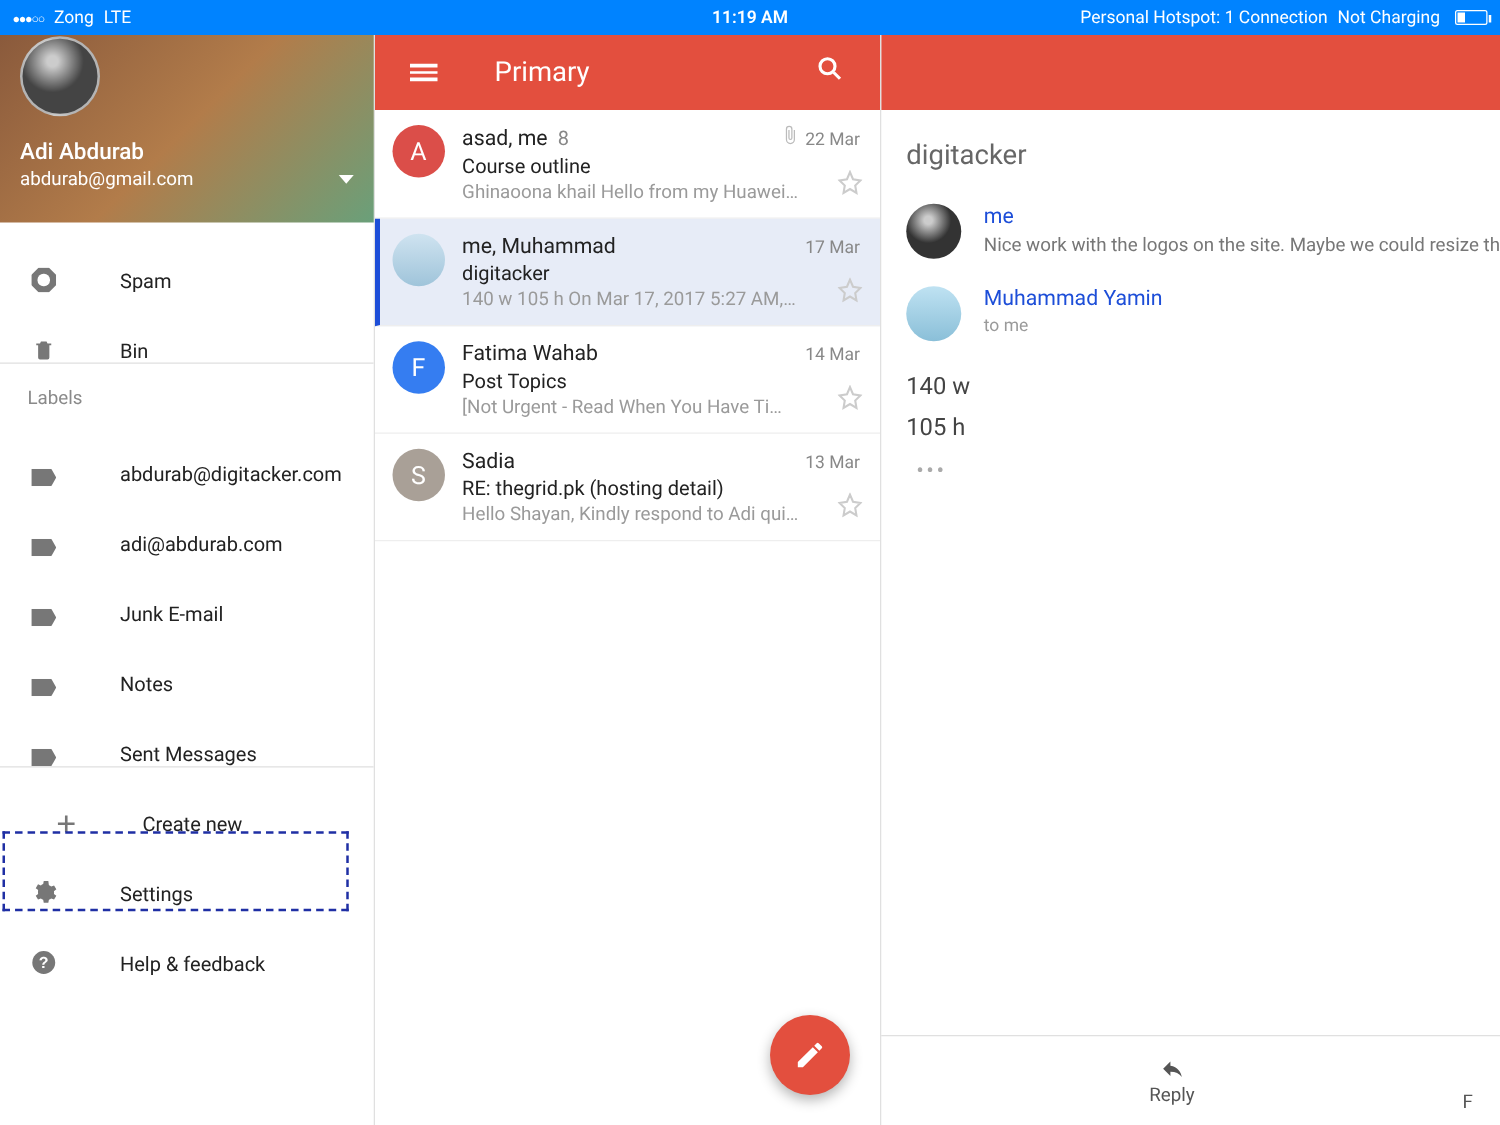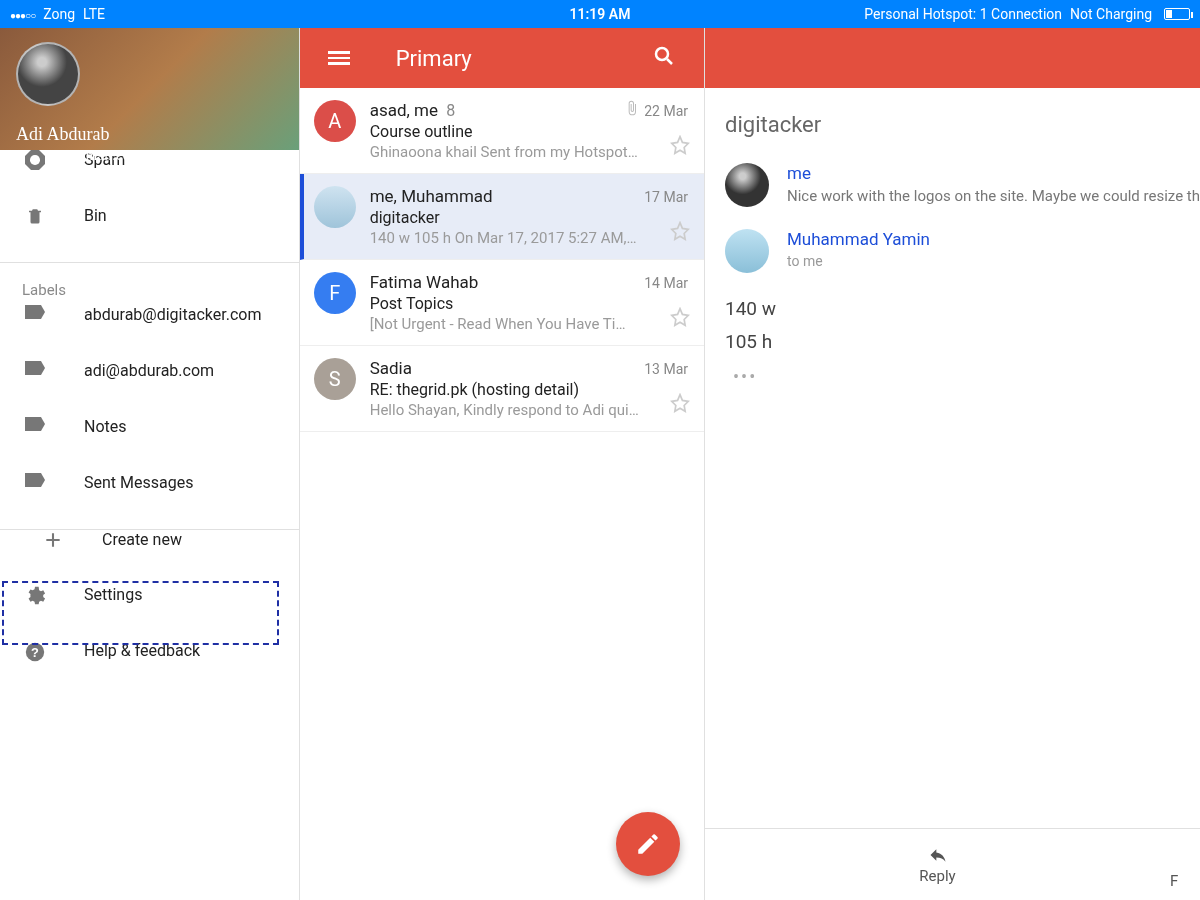--- a/index.html
+++ b/index.html
@@ -7,27 +7,27 @@
   .statusbar { height: 28px; background: #0083ff; color: #fff; display: flex; align-items: center; justify-content: space-between; font-size: 14px; padding: 0 10px; font-weight: 400; }
   .statusbar .left, .statusbar .right { display: flex; align-items: center; gap: 8px; }
   .statusbar .center { position: absolute; left: 50%; transform: translateX(-50%); font-weight: 600; }
   .dots::before { content: "●●●○○"; letter-spacing: -1px; font-size: 10px; }
   .battery { display: inline-block; width: 26px; height: 12px; border: 1px solid #fff; border-radius: 2px; position: relative; margin-left: 4px; }
   .battery::after { content: ""; position: absolute; right: -4px; top: 3px; width: 2px; height: 6px; background: #fff; }
   .battery-fill { position: absolute; left: 1px; top: 1px; bottom: 1px; width: 6px; background: #fff; }
   .app { display: flex; height: 872px; }
   
   .sidebar { width: 312px; border-right: 1px solid #e0e0e0; display: flex; flex-direction: column; }
-  .profile { height: 122px; background: linear-gradient(135deg,#8a5a3c,#b27c4a,#6aa07a); position: relative; color: #fff; padding: 14px 16px; font-family: Liberation Serif, serif; }
+  .profile { height: 150px; background: linear-gradient(135deg,#8a5a3c,#b27c4a,#6aa07a); position: relative; color: #fff; padding: 1px 16px; }
   .avatar-big { width: 64px; height: 64px; border-radius: 50%; background: #222 radial-gradient(circle at 40% 30%, #ccc 8%, #444 45%); border: 2px solid rgba(255,255,255,.6); }
   .profile .name { margin-top: 18px; font-size: 18px; font-weight: 500; }
   .profile .email-row { display: flex; justify-content: space-between; align-items: center; font-size: 15px; margin-top: 2px; }
   .caret { width: 0; height: 0; border-left: 6px solid transparent; border-right: 6px solid transparent; border-top: 7px solid #fff; }
   .nav { flex: 1; overflow-y: auto; }
-  .nav-item { display: flex; align-items: flex-start; height: 56px; padding-left: 22px; gap: 36px; font-size: 16px; color: #222; cursor: pointer; }
+  .nav-item { display: flex; align-items: flex-end; height: 56px; padding-left: 22px; gap: 48px; font-size: 16px; color: #222; cursor: pointer; }
   .nav-item.divider-top { border-top: 1px solid #e0e0e0; padding-left: 40px; }
   .labels-hdr { padding: 18px 0 6px 22px; font-size: 15px; color: #8a8a8a; }
   .icon-slot { width: 26px; display: flex; justify-content: center; color: #777; }
   .spam-ico { width: 20px; height: 20px; background: #777; clip-path: polygon(30% 0%, 70% 0%, 100% 30%, 100% 70%, 70% 100%, 30% 100%, 0% 70%, 0% 30%); position: relative; }
   .spam-ico::after { content: ""; position: absolute; width: 48%; height: 48%; border-radius: 50%; background: #fff; left: 26%; top: 26%; }
   .spam-ico::before { content:""; position:absolute; width:3px; height:3px; background:#fff; border-radius:50%; left:42%; top:28%; box-shadow:0 5px 0 #fff,0 10px 0 #fff; display:none;}
   .bin-ico svg, .gear-ico svg, .help-ico svg { fill: #777; }
   .label-ico { width: 20px; height: 14px; background: #777; clip-path: polygon(0% 0%, 80% 0%, 100% 50%, 80% 100%, 0% 100%); }
   .plus-ico svg { stroke: #777; stroke-width: 2.5; fill: none; }
   .sel-box { border: 2px dashed #1f2fa4; position: absolute; pointer-events:none; }
@@ -122,20 +122,26 @@
           <div class="nav-item">
             <span class="icon-slot">
               <span class="label-ico"></span>
             </span>
             <span>adi@abdurab.com</span>
           </div>
           <div class="nav-item">
             <span class="icon-slot">
               <span class="label-ico"></span>
             </span>
+            <span>Junk E-mail</span>
+          </div>
+          <div class="nav-item">
+            <span class="icon-slot">
+              <span class="label-ico"></span>
+            </span>
             <span>Notes</span>
           </div>
           <div class="nav-item">
             <span class="icon-slot">
               <span class="label-ico"></span>
             </span>
             <span>Sent Messages</span>
           </div>
         </div>
       <div class="nav-item divider-top">
@@ -186,21 +192,21 @@
         <div class="conv">
     <div class="avatarC" style="background:#db4e49;">A</div>
     <div class="convbody">
       <div class="line1">
         <span class="from">asad, me <span class="cnt">8</span></span>
         <span class="date"><span class="attach"><svg width="16" height="16" viewBox="0 0 24 24" fill="#bbb">
                     <path d="M16.5 6v11.5a4 4 0 0 1-8 0V5a2.5 2.5 0 1 1 5 0v10.5a1 1 0 0 1-2 0V6H10v9.5a2.5 2.5 0 0 0 5 0V5a4 4 0 0 0-8 0v12.5a5.5 5.5 0 0 0 11 0V6h-1.5z"></path>
                   </svg></span>22 Mar</span>
       </div>
       <div class="subj">Course outline</div>
-      <div class="snip">Ghinaoona khail Sent from my Hotspot…</div>
+      <div class="snip">Ghinaoona khail Hello from my Huawei…</div>
     </div>
     <span class="star">
       <svg width="20" height="20" viewBox="0 0 24 24" fill="none" stroke="#ccc" stroke-width="2">
               <path d="M12 2l2.9 6.9L22 10l-5 4.9L18.2 22 12 18.3 5.8 22 7 14.9 2 10l7.1-1.1L12 2z"></path>
             </svg>
     </span>
         </div>
         <div class="conv sel">
     <div class="avatarC" style="background:linear-gradient(#cfe3f0,#9fc4da);"></div>
     <div class="convbody">

